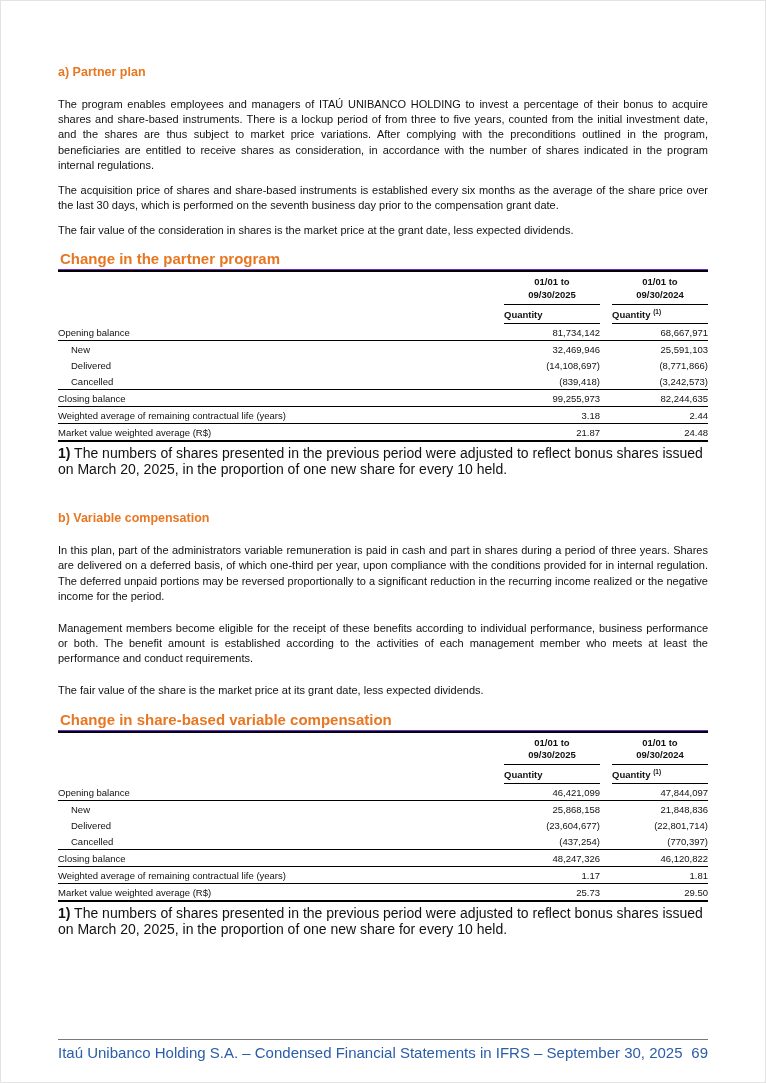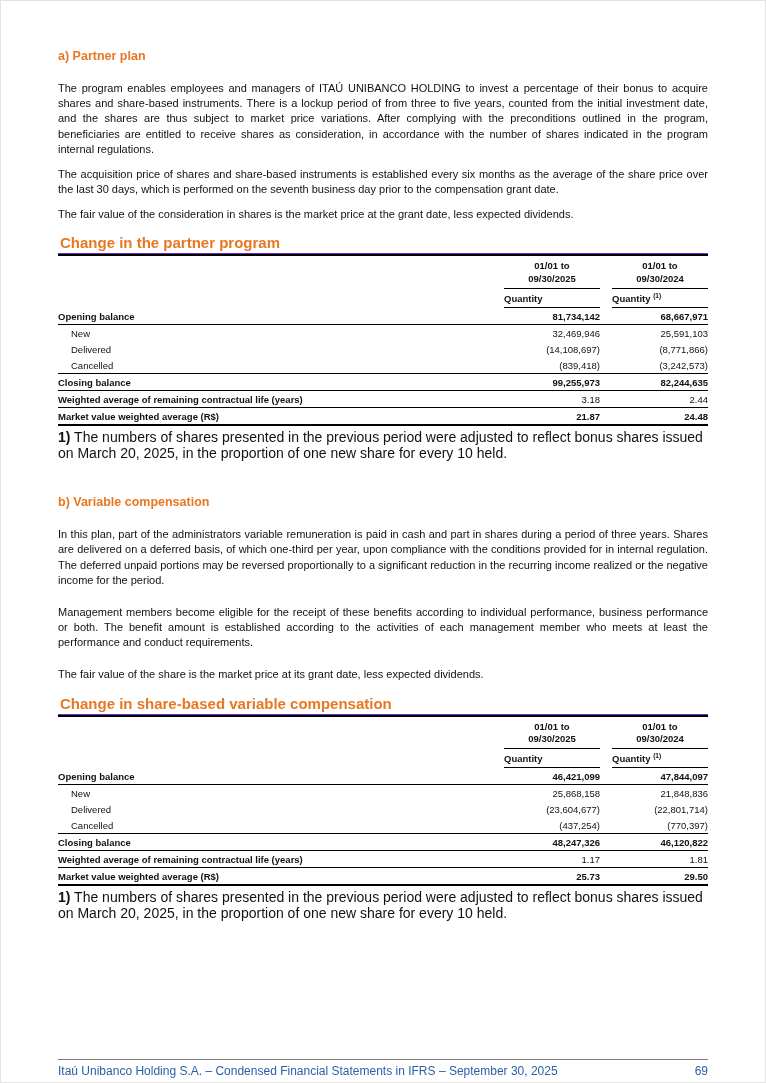--- a/index.html
+++ b/index.html
@@ -10,21 +10,21 @@
     background:#ffffff;
     border:1px solid #e3e3e3;
     padding:48px 57px 0 57px;
     font-family:"Liberation Sans", sans-serif;
     color:#111;
   }
   .sec-heading {
     color:#E87722;
     font-size:12.5px;
     font-weight:bold;
-    margin:0 0 18px 0;
+    margin:16px 0 18px 0;
   }
   .para {
     font-size:11px;
     line-height:1.38;
     text-align:justify;
     margin:0 0 10px 0;
   }
   .mb-lg { margin-bottom:17px; }
   .mt-sec { margin-top:34px; }
   .tbl-title {
@@ -39,21 +39,21 @@
     width:100%;
     border-collapse:collapse;
     border-top:2px solid #000;
     font-size:9.5px;
   }
   table.fin td { padding:2.5px 0; vertical-align:bottom; }
   td.lbl { text-align:left; padding-left:2px; }
   td.lbl.ind { padding-left:13px; }
   td.num { width:96px; text-align:right; padding-right:2px; }
   td.gap { width:12px; }
-  .b { font-weight:bold; }
+  .b { font-weight:normal; }
   tr.hdr-period td.num {
     text-align:center; font-weight:bold;
     white-space:pre-line; line-height:1.3;
     border-bottom:1px solid #000;
     padding:4px 0 3px 0;
   }
   tr.hdr-qty td.num {
     text-align:left; font-weight:bold;
     border-bottom:1px solid #000;
     padding:3px 0;
@@ -72,22 +72,21 @@
   .footnote .fn-marker { font-weight:bold; }
   .footer {
     position:absolute;
     left:57px; right:57px; top:1038px;
     border-top:1px solid #7a7a7a;
     padding-top:4px;
     display:flex;
     justify-content:space-between;
     align-items:flex-end;
     color:#2B5DA8;
-    font-size:12px;
-    margin-top:20px;
+    font-size:15px;
   }
 </style>
 </head>
 <body>
 
 <div class="page">
 
   <h2 class="sec-heading">a) Partner plan</h2>
 
   <p class="para">The program enables employees and managers of ITAÚ UNIBANCO HOLDING to invest a percentage of their bonus to acquire shares and share-based instruments. There is a lockup period of from three to five years, counted from the initial investment date, and the shares are thus subject to market price variations. After complying with the preconditions outlined in the program, beneficiaries are entitled to receive shares as consideration, in accordance with the number of shares indicated in the program internal regulations.</p>

